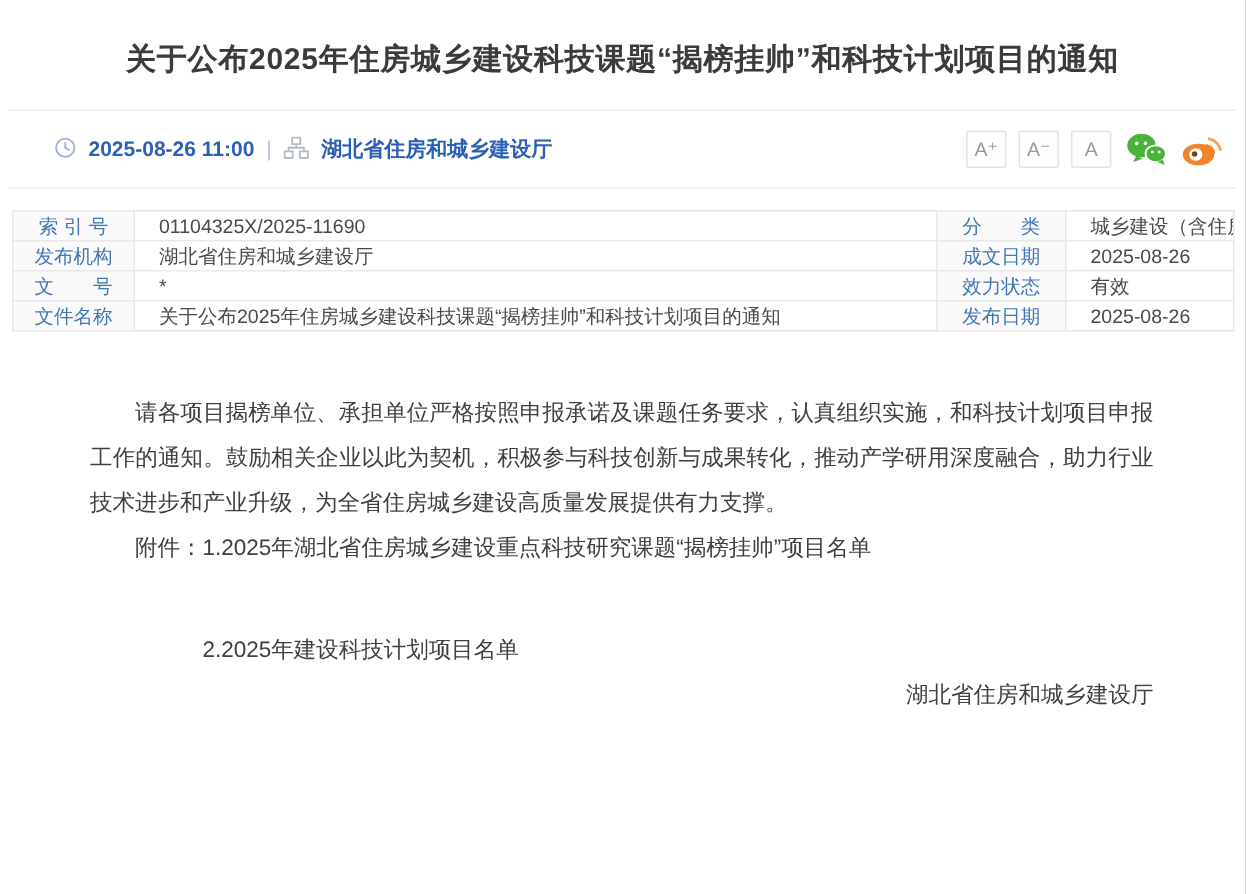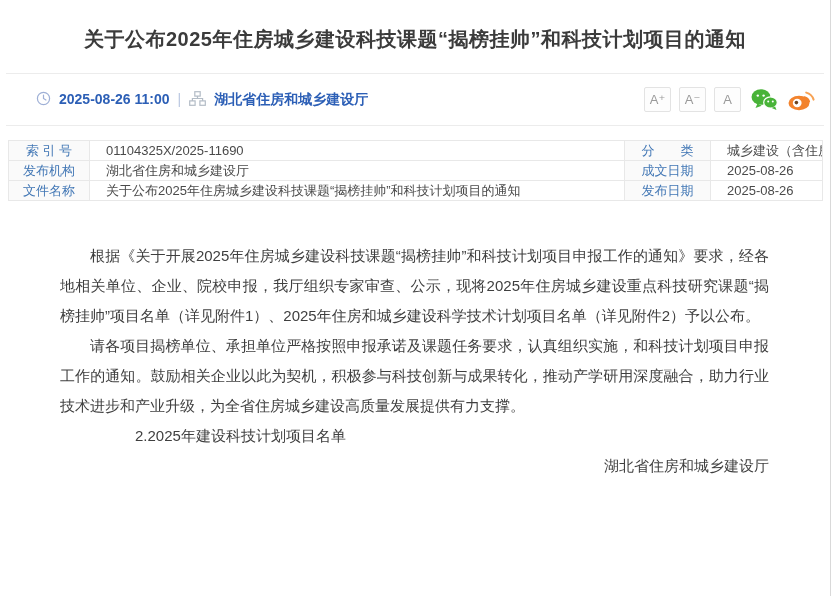--- a/index.html
+++ b/index.html
@@ -30,21 +30,21 @@
   .info-table { width:815px; margin:14px 8px 0 8px; border-collapse:collapse; table-layout:fixed; font-size:13px; }
   .info-table td { border:1px solid #e8e8e8; height:20px; vertical-align:middle; }
   .info-table td.lbl { background:#fafafa; color:#4277b5; text-align:center; }
   .info-table td.val { color:#4a4a4a; padding-left:16px; white-space:nowrap; overflow:hidden; }
   .col-l1 { width:81px; } .col-v1 { width:auto; } .col-l2 { width:86px; } .col-v2 { width:112px; }
   
   .doc-body { padding:40px 61px 0 60px; font-size:15px; line-height:30px; color:#3f3f3f; }
   .doc-body .salutation { }
   .doc-body p.para { text-indent:2em; text-align:justify; }
   .attach-line1 { margin-left:2em; }
-  .attach-line2 { margin-left:75px; }
+  .attach-line2 { margin-left:75px;margin-top:38px; }
   .sign-name, .sign-date { text-align:right; }
 </style>
 </head>
 <body>
 
 <div class="page">
 
   <div class="title-wrap">
     <h1 class="doc-title">关于公布2025年住房城乡建设科技课题“揭榜挂帅”和科技计划项目的通知</h1>
   </div>
@@ -115,29 +115,35 @@
         <td class="lbl">分　　类</td>
         <td class="val">城乡建设（含住房）</td>
       </tr>
       <tr>
         <td class="lbl">发布机构</td>
         <td class="val">湖北省住房和城乡建设厅</td>
         <td class="lbl">成文日期</td>
         <td class="val">2025-08-26</td>
       </tr>
       <tr>
+        <td class="lbl">文　　号</td>
+        <td class="val">*</td>
+        <td class="lbl">效力状态</td>
+        <td class="val">有效</td>
+      </tr>
+      <tr>
         <td class="lbl">文件名称</td>
         <td class="val">关于公布2025年住房城乡建设科技课题“揭榜挂帅”和科技计划项目的通知</td>
         <td class="lbl">发布日期</td>
         <td class="val">2025-08-26</td>
       </tr>
     </tbody>
   </table>
 
   <div class="doc-body">
-    <p class="para">根据《关于开展2025年住房城乡建设科技课题“揭榜挂帅”和科技计划项目申报工作的通知》要求，经各地相关单位、企业、院校申报，我厅组织专家审查、公示，现将2025年住房城乡建设重点科技研究课题“揭榜挂帅”项目名单（详见附件1）、2025年住房和城乡建设科学技术计划项目名单（详见附件2）予以公布。</p>
     <p class="para">请各项目揭榜单位、承担单位严格按照申报承诺及课题任务要求，认真组织实施，和科技计划项目申报工作的通知。鼓励相关企业以此为契机，积极参与科技创新与成果转化，推动产学研用深度融合，助力行业技术进步和产业升级，为全省住房城乡建设高质量发展提供有力支撑。</p>
+    <p class="attach-line1"><span>附件：</span><span>1.2025年湖北省住房城乡建设重点科技研究课题“揭榜挂帅”项目名单</span></p>
     <p class="attach-line2"><span>2.2025年建设科技计划项目名单</span></p>
     <p class="sign-name">湖北省住房和城乡建设厅</p>
 
   </div>
 
 </div>
 
 </body></html>

